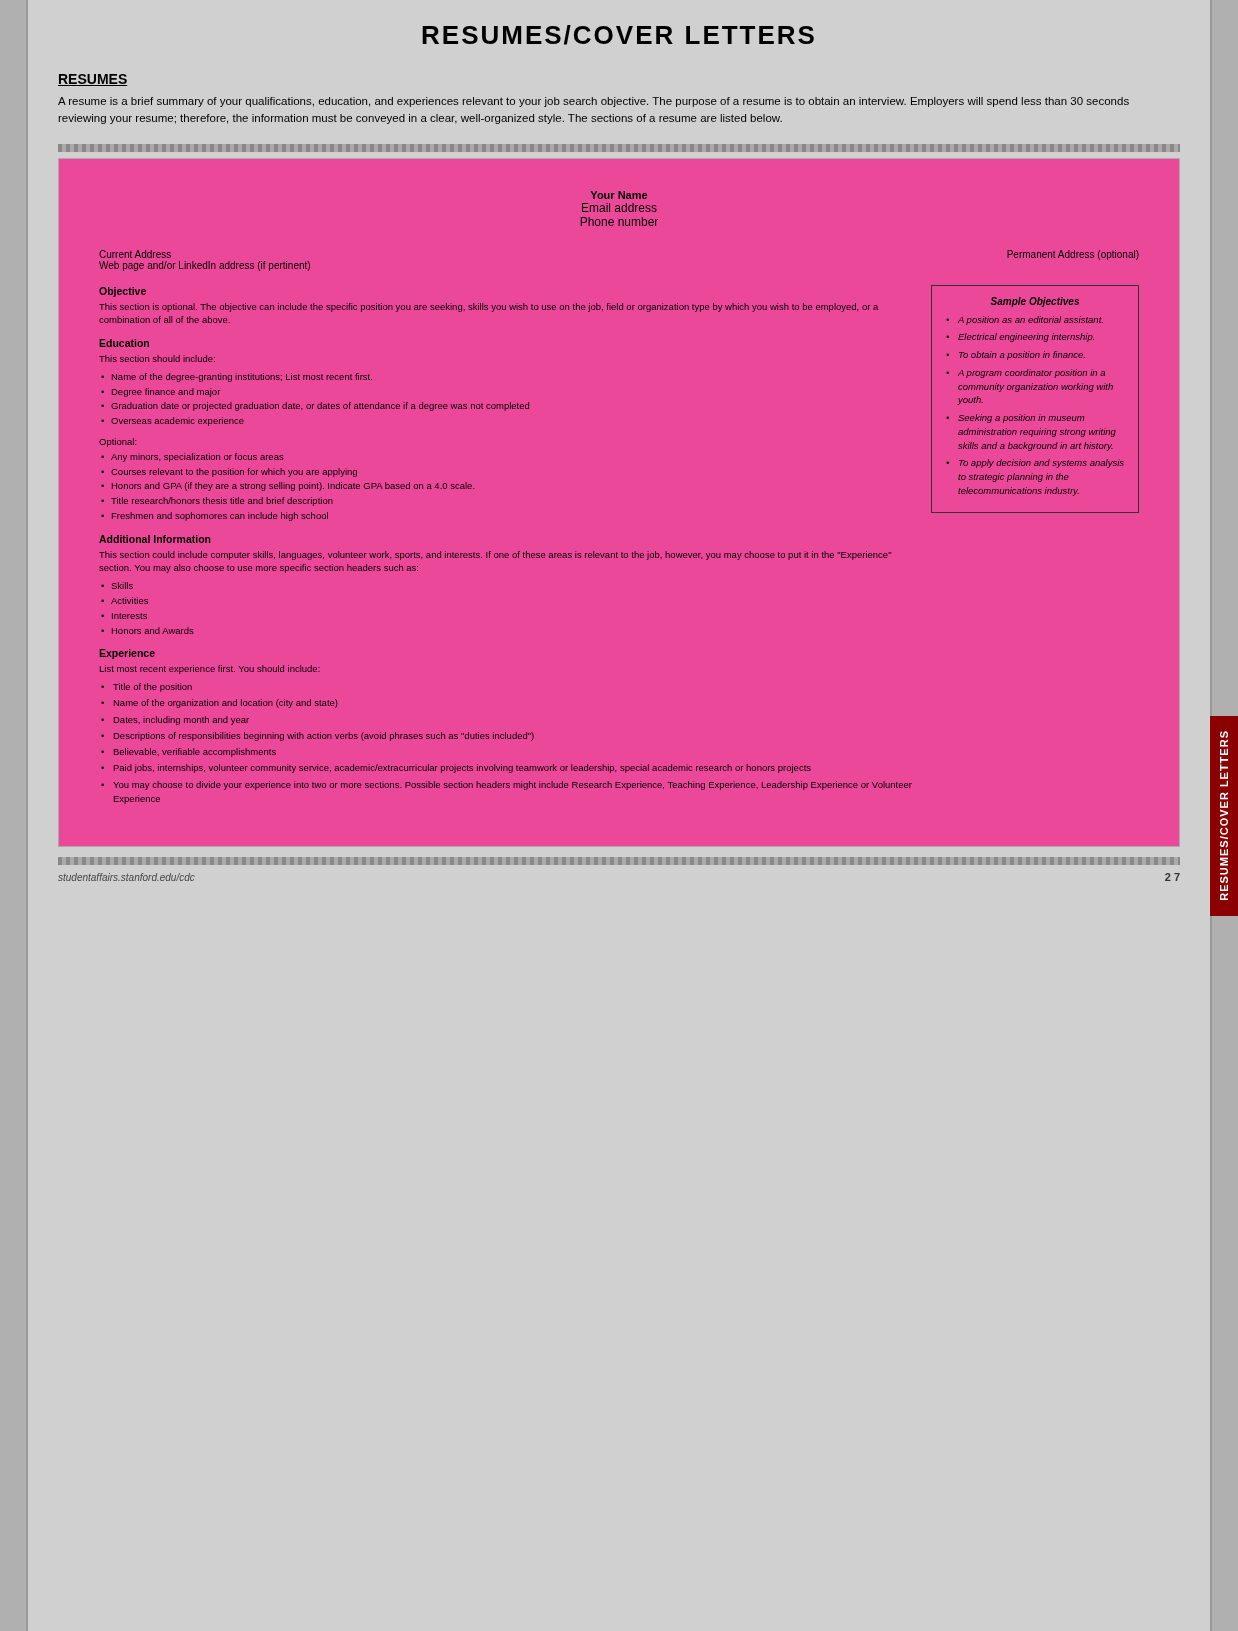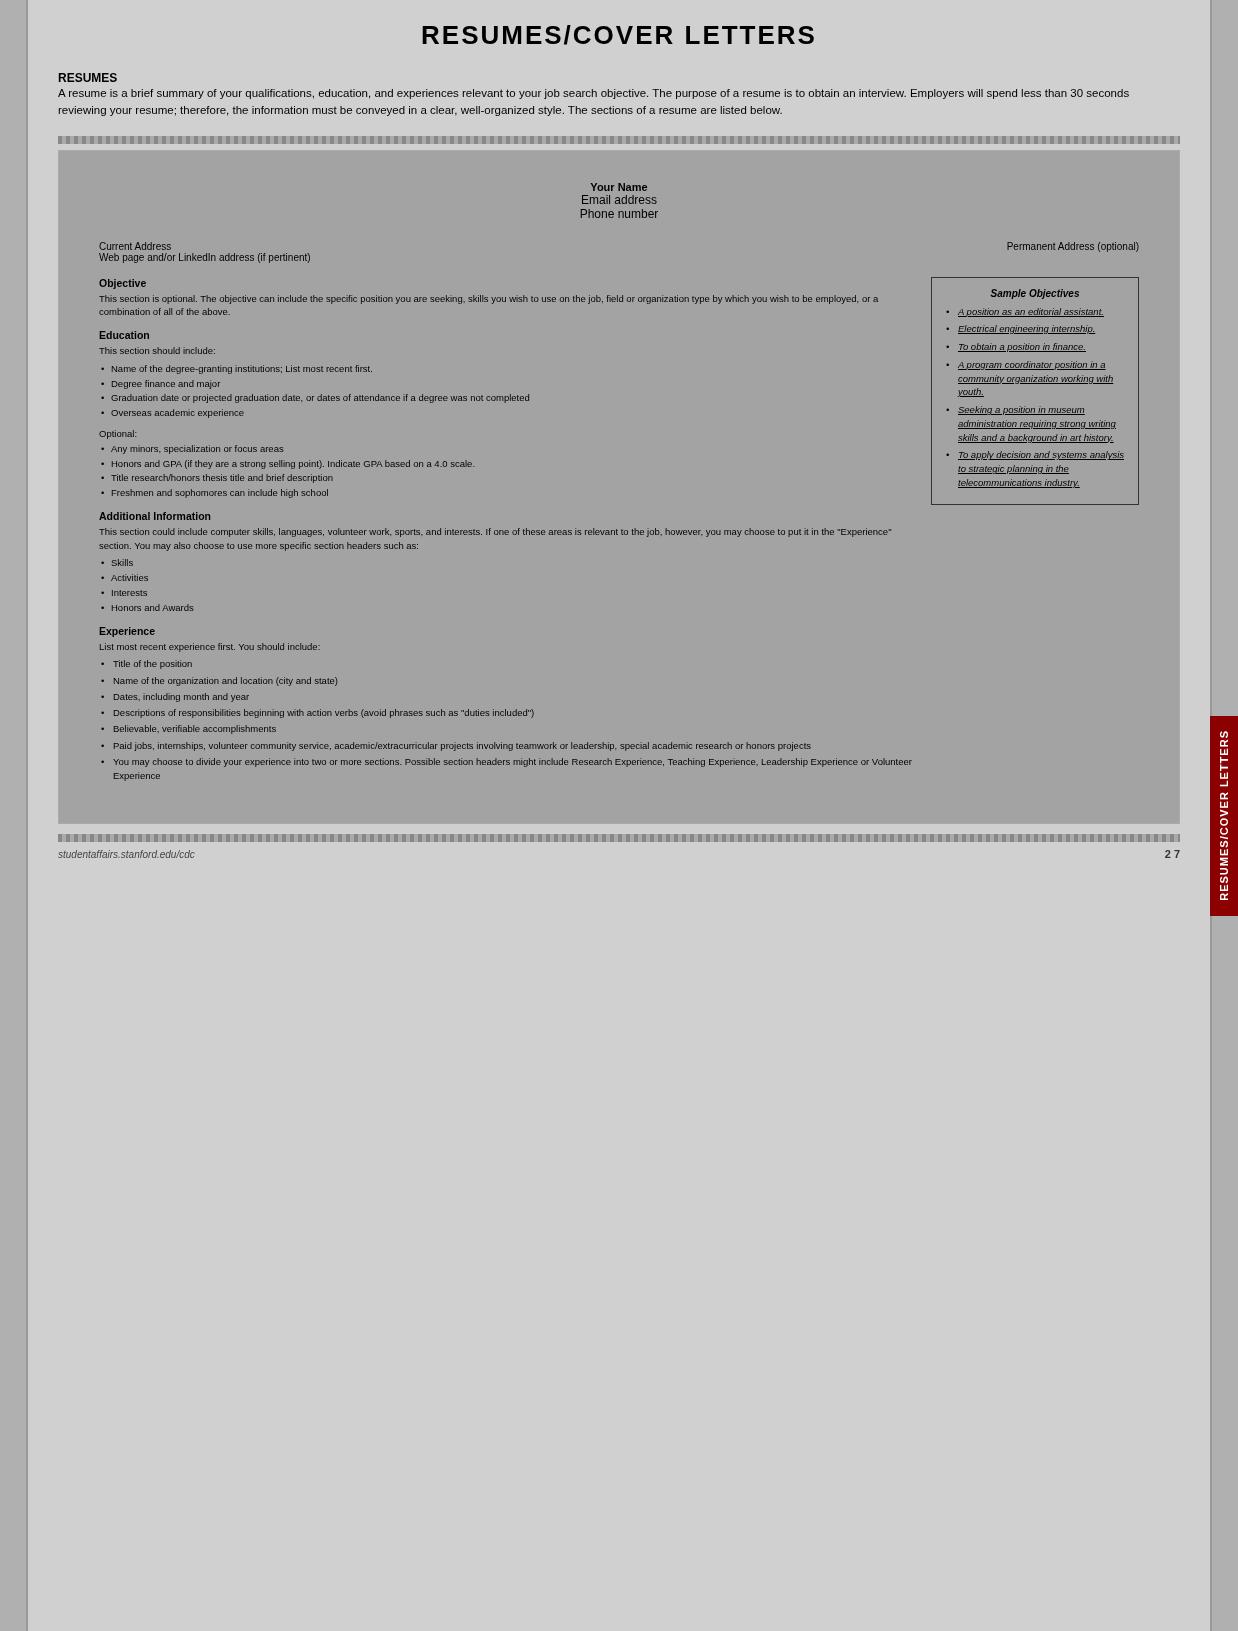--- a/index.html
+++ b/index.html
@@ -61,35 +61,36 @@
     .page-title {
       text-align: center;
       font-size: 26px;
       font-weight: 900;
       letter-spacing: 2px;
       margin-bottom: 20px;
       font-family: Arial, Helvetica, sans-serif;
     }
 
     .section-heading {
-      font-size: 12px;
+      font-size: 14px;
       font-weight: 900;
-      margin-bottom: 0;
-      font-family: Arial, Helvetica, sans-serif;
+      margin-bottom: 6px;
+      font-family: Arial, Helvetica, sans-serif;
+      text-decoration: underline;
     }
 
     .intro-text {
       font-size: 11.5px;
       line-height: 1.5;
       margin-bottom: 16px;
       font-family: Arial, Helvetica, sans-serif;
     }
 
     .document-box {
-      background: #a3a3a3;
+      background: #ec4899;
       border: 1px solid #aaa;
       padding: 30px 40px;
       margin-bottom: 10px;
       position: relative;
       font-size: 10px;
       font-family: Arial, Helvetica, sans-serif;
     }
 
     .doc-header {
       text-align: center;
@@ -175,21 +176,20 @@
       font-style: italic;
       text-align: center;
       font-size: 10px;
       margin-bottom: 6px;
     }
 
     .doc-sidebar ul {
       list-style: none;
       padding: 0;
       margin: 0;
-      text-decoration: underline;
     }
 
     .doc-sidebar ul li {
       font-style: italic;
       font-size: 9.5px;
       line-height: 1.45;
       padding-left: 14px;
       position: relative;
       margin-bottom: 4px;
     }
@@ -311,20 +311,21 @@
           <p class="doc-body-text">This section should include:</p>
           <ul class="doc-bullet-list">
             <li>Name of the degree-granting institutions; List most recent first.</li>
             <li>Degree finance and major</li>
             <li>Graduation date or projected graduation date, or dates of attendance if a degree was not completed</li>
             <li>Overseas academic experience</li>
           </ul>
           <div class="doc-optional-label">Optional:</div>
           <ul class="doc-bullet-list">
             <li>Any minors, specialization or focus areas</li>
+            <li>Courses relevant to the position for which you are applying</li>
             <li>Honors and GPA (if they are a strong selling point). Indicate GPA based on a 4.0 scale.</li>
             <li>Title research/honors thesis title and brief description</li>
             <li>Freshmen and sophomores can include high school</li>
           </ul>
         </div>
 
         <div class="doc-full-section">
           <div class="doc-section-title">Additional Information</div>
           <p class="doc-body-text">This section could include computer skills, languages, volunteer work, sports, and interests. If one of these areas is relevant to the job, however, you may choose to put it in the "Experience" section. You may also choose to use more specific section headers such as:</p>
           <ul class="doc-bullet-list">

